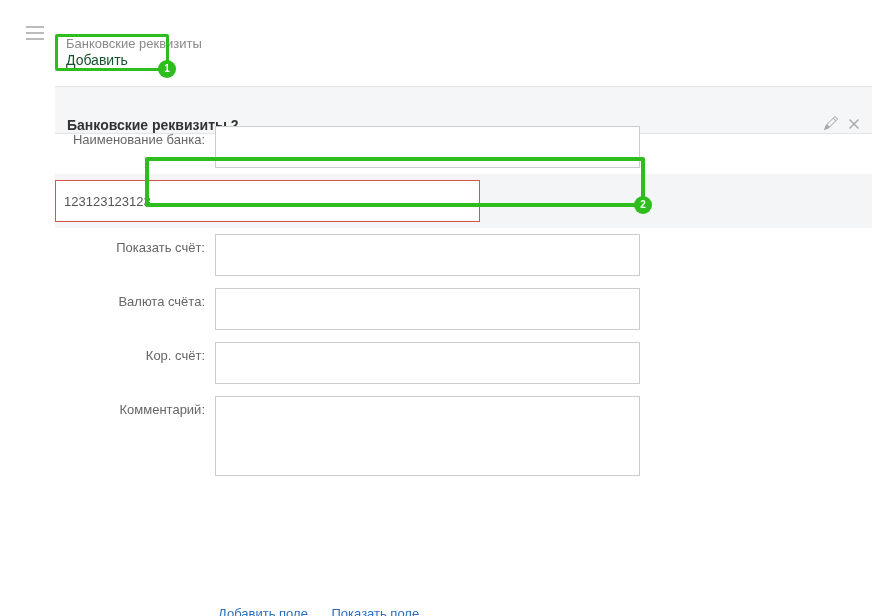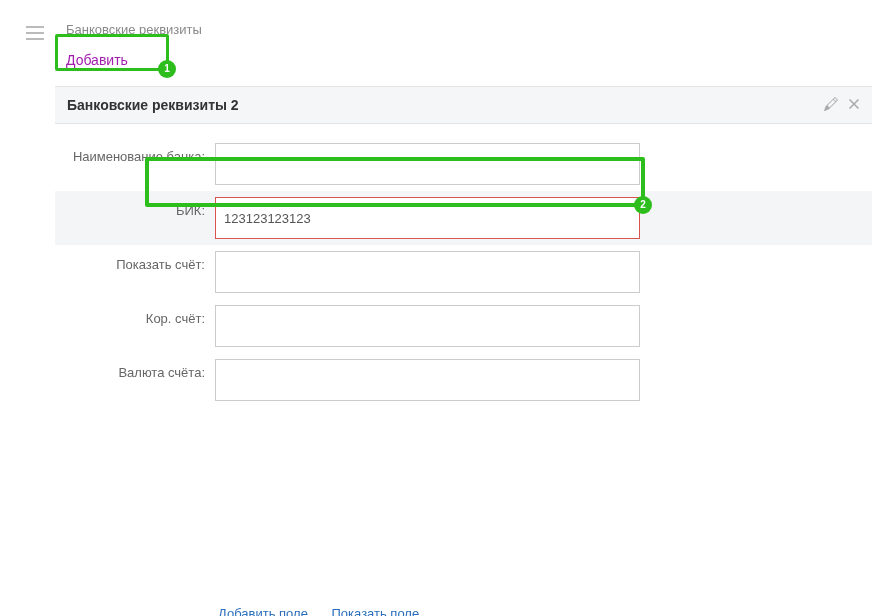--- a/index.html
+++ b/index.html
@@ -23,30 +23,30 @@
 }
 .menu-icon span {
   display: block;
   height: 2px;
   background: #bbb;
   margin-bottom: 4px;
 }
 .page-title {
   position: absolute;
   left: 66px;
-  top: 22px;
+  top: 36px;
   font-size: 13px;
   color: #888;
 }
 .add-link {
   position: absolute;
   left: 66px;
   top: 48px;
   font-size: 14px;
-  color: #a21caf;
+  color: #14532d;
   cursor: pointer;
   padding: 4px 0;
 }
 .hl-1 {
   position: absolute;
   left: 55px;
   top: 34px;
   width: 114px;
   height: 37px;
   border: 3px solid #2dbd1d;
@@ -65,44 +65,44 @@
   font-size: 10px;
   font-weight: bold;
   line-height: 18px;
   text-align: center;
 }
 .section-header {
   position: absolute;
   left: 55px;
   top: 86px;
   width: 817px;
-  height: 38px;
+  height: 48px;
   background: #f5f6f7;
   border-top: 1px solid #e2e4e6;
   border-bottom: 1px solid #e2e4e6;
   display: flex;
-  align-items: center;
+  align-items: flex-end;
   padding: 0 12px;
 }
 .section-title {
   font-weight: bold;
   font-size: 14px;
   color: #333;
   flex: 1;
 }
 .header-action {
   color: #aaa;
   margin-left: 10px;
   cursor: pointer;
   font-size: 14px;
 }
 .form-area {
   position: absolute;
   left: 55px;
-  top: 137px;
+  top: 120px;
   width: 817px;
 }
 .form-row {
   display: flex;
   align-items: flex-start;
   min-height: 40px;
   padding: 6px 0;
   position: relative;
 }
 .form-label {
@@ -205,41 +205,44 @@
 </div>
 
 <div class="form-area">
 
   <div class="form-row">
     <div class="form-label">Наименование банка:</div>
     <input class="form-input" value="" style="">
   </div>
 
   <div class="form-row row-bik">
-    <div class="form-label">БИК:</div>
     <input class="form-input error" value="123123123123" style="">
   </div>
 
   <div class="form-row">
     <div class="form-label">Показать счёт:</div>
     <input class="form-input" value="" style="">
   </div>
 
   <div class="form-row">
+    <div class="form-label">Валюта счёта:</div>
+    <input class="form-input" value="" style="">
+  </div>
+
+  <div class="form-row">
     <div class="form-label">Кор. счёт:</div>
     <input class="form-input" value="" style="">
   </div>
 
-  <div class="form-row">
-    <div class="form-label">Валюта счёта:</div>
-    <input class="form-input" value="" style="">
-  </div>
-
-
-
+
+
+  <div class="form-row">
+    <div class="form-label">Комментарий:</div>
+    <textarea class="form-textarea" style=""></textarea>
+  </div>
 
 </div>
 
 <div class="hl-2">
   <div class="hl-2-badge">2</div>
 </div>
 
 <div class="bottom-links">
   <span>Добавить поле</span>
   <span>Показать поле</span>

